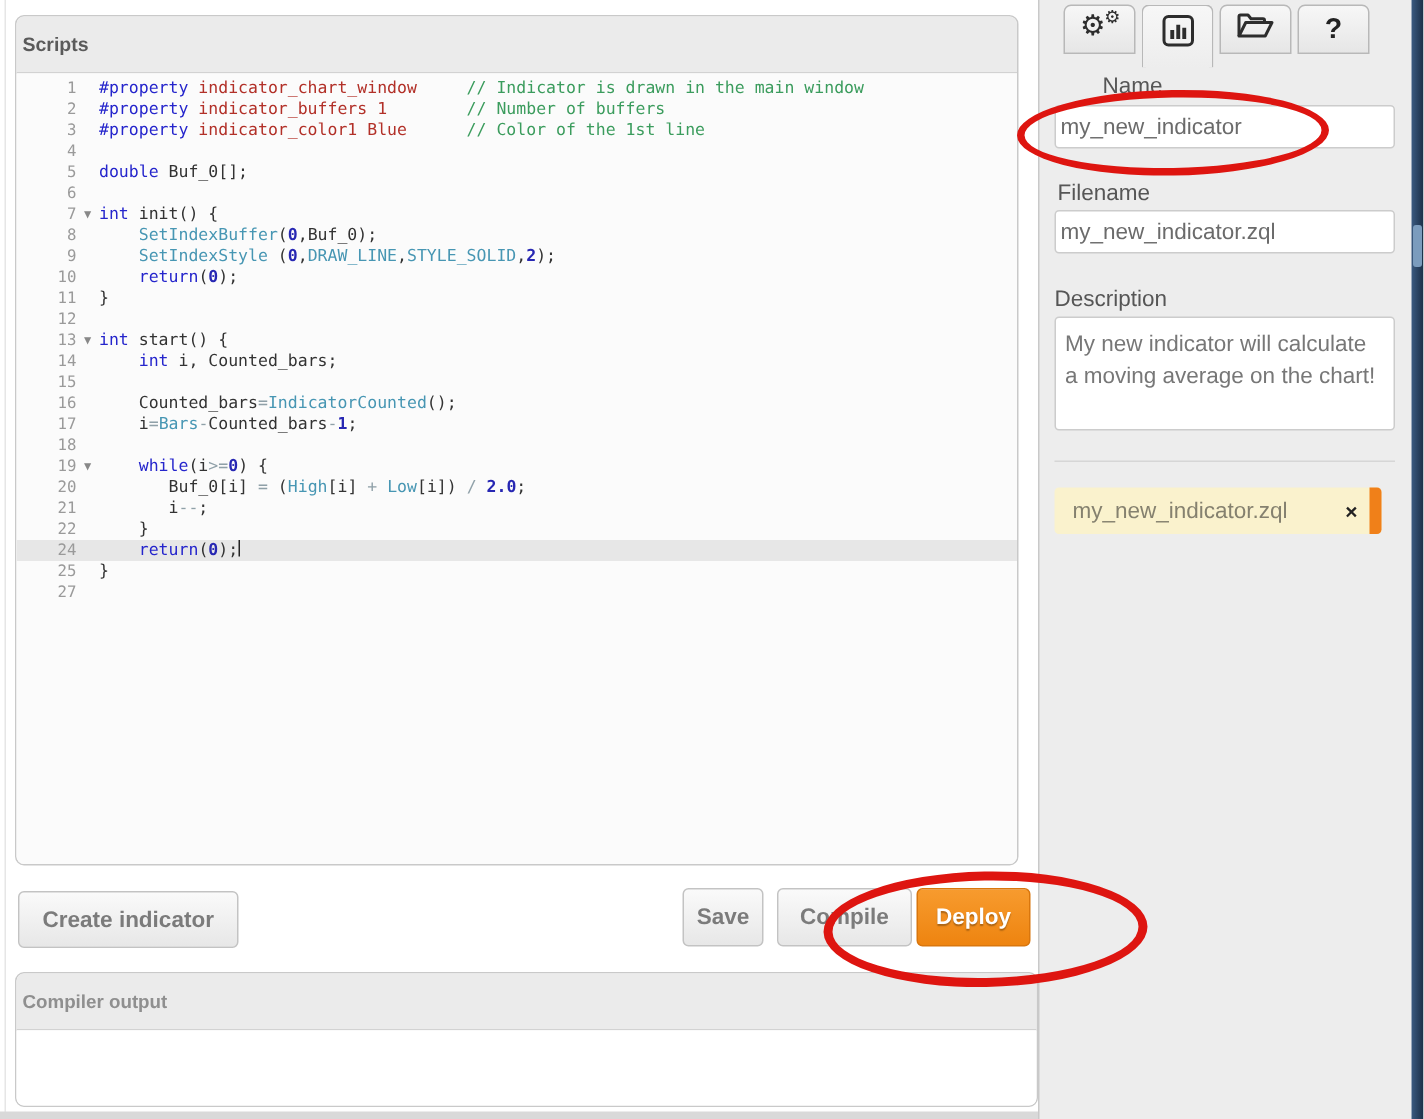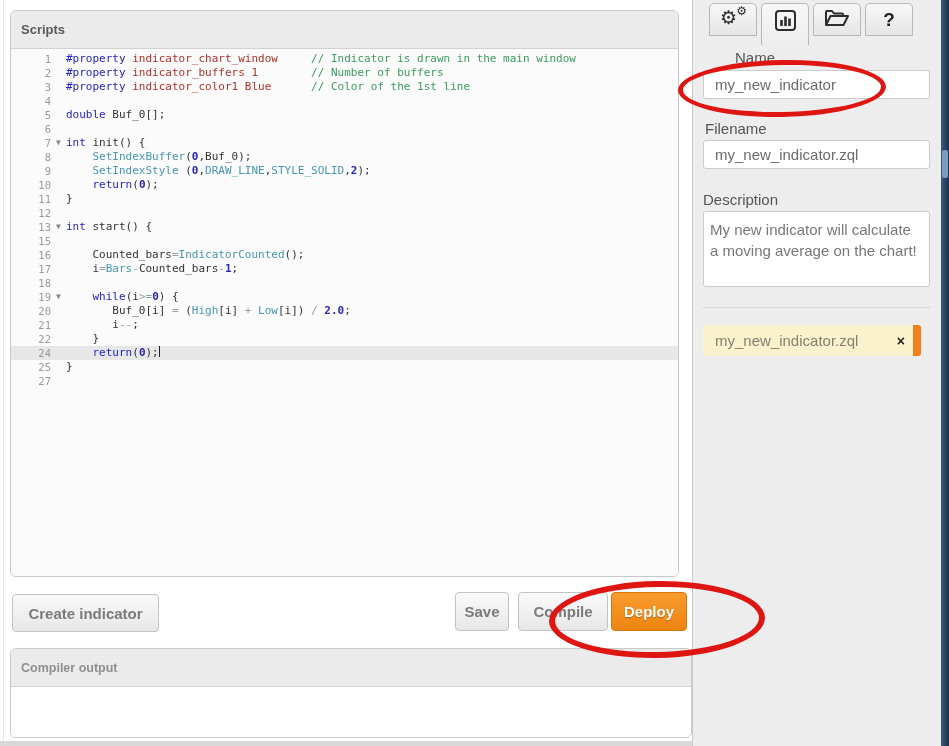--- a/index.html
+++ b/index.html
@@ -3,21 +3,21 @@
 <meta charset="utf-8">
 <style>
   html,body{margin:0;padding:0;}
   body{
     width:949px;height:746px;position:relative;overflow:hidden;
     background:#ffffff;font-family:"Liberation Sans", sans-serif;
   }
   
   .panel{position:absolute;border:1px solid #c9c9c9;border-radius:6px;background:#fbfbfb;box-sizing:border-box;}
   .panel-header{height:37px;background:#ebebeb;border-bottom:1px solid #d2d2d2;border-radius:5px 5px 0 0;
-    display:flex;align-items:center;padding-left:10px;font-weight:bold;color:#5a5a5a;font-size:13px;}
+    display:flex;align-items:center;padding-left:4px;font-weight:bold;color:#5a5a5a;font-size:13px;}
   #scripts-panel{left:10px;top:10px;width:669px;height:567px;}
   #editor{position:absolute;left:0;right:0;top:38px;bottom:0;background:#fbfbfb;border-radius:0 0 5px 5px;
     padding-top:3px;overflow:hidden;}
   .code-line{display:flex;height:14px;line-height:14px;white-space:pre;
     font-family:"DejaVu Sans Mono", monospace;font-size:11px;}
   .code-line.active{background:#e7e7e7;}
   .ln{width:40px;text-align:right;color:#9a9a9a;flex:none;font-size:10.5px;}
   .fold{width:15px;text-align:center;color:#888;font-size:8px;flex:none;line-height:14px;}
   .code{flex:1;color:#333;}
   .tok-kw{color:#2525cc;}
@@ -54,21 +54,21 @@
   #tab-settings{left:16px;}
   #tab-indicators{left:68px;}
   #tab-files{left:120px;}
   #tab-help{left:172px;}
   .gear-wrap{position:relative;width:26px;height:22px;color:#2d2d2d;}
   .gear-big{position:absolute;left:0;top:-2px;font-size:19px;line-height:22px;}
   .gear-small{position:absolute;right:-1px;top:-5px;font-size:12px;line-height:14px;}
   .qmark{font-size:19px;font-weight:bold;color:#222;line-height:20px;}
   .lbl{position:absolute;color:#565656;font-size:15px;}
   .field{position:absolute;left:702px;width:227px;height:29px;background:#fff;border:1px solid #cccccc;
-    border-radius:3px;display:flex;align-items:center;padding-left:11px;box-sizing:border-box;
+    border-radius:3px;display:flex;align-items:center;padding-left:3px;box-sizing:border-box;
     color:#6b6b6b;font-size:15px;}
   #desc-box{position:absolute;left:702px;top:211px;width:227px;height:76px;background:#fff;
     border:1px solid #cccccc;border-radius:3px;box-sizing:border-box;padding:7px 6px;
     color:#777;font-size:15px;line-height:21px;}
   #sidebar-divider{position:absolute;left:702px;top:307px;width:227px;border-top:1px solid #d6d6d6;}
   #file-item{position:absolute;left:702px;top:325px;width:218px;height:31px;background:#faf2cd;
     border-radius:3px;display:flex;align-items:center;box-sizing:border-box;cursor:pointer;}
   #file-item .file-label{padding-left:12px;color:#85816f;font-size:15px;flex:1;}
   #file-item .file-close{color:#222;font-weight:bold;font-size:14px;margin-right:16px;cursor:pointer;}
   #file-item .orange-bar{position:absolute;right:0;top:0;bottom:0;width:8px;background:#f08019;border-radius:0 3px 3px 0;}
@@ -97,20 +97,21 @@
       <div class="code-line"><span class="ln">4</span><span class="fold"></span><span class="code"></span></div>
       <div class="code-line"><span class="ln">5</span><span class="fold"></span><span class="code"><span class="tok-kw">double</span><span class="tok-txt"> Buf_0[];</span></span></div>
       <div class="code-line"><span class="ln">6</span><span class="fold"></span><span class="code"></span></div>
       <div class="code-line"><span class="ln">7</span><span class="fold">▼</span><span class="code"><span class="tok-kw">int</span><span class="tok-txt"> init() {</span></span></div>
       <div class="code-line"><span class="ln">8</span><span class="fold"></span><span class="code"><span class="tok-txt">    </span><span class="tok-fn">SetIndexBuffer</span><span class="tok-txt">(</span><span class="tok-num">0</span><span class="tok-txt">,Buf_0);</span></span></div>
       <div class="code-line"><span class="ln">9</span><span class="fold"></span><span class="code"><span class="tok-txt">    </span><span class="tok-fn">SetIndexStyle</span><span class="tok-txt"> (</span><span class="tok-num">0</span><span class="tok-txt">,</span><span class="tok-fn">DRAW_LINE</span><span class="tok-txt">,</span><span class="tok-fn">STYLE_SOLID</span><span class="tok-txt">,</span><span class="tok-num">2</span><span class="tok-txt">);</span></span></div>
       <div class="code-line"><span class="ln">10</span><span class="fold"></span><span class="code"><span class="tok-txt">    </span><span class="tok-kw">return</span><span class="tok-txt">(</span><span class="tok-num">0</span><span class="tok-txt">);</span></span></div>
       <div class="code-line"><span class="ln">11</span><span class="fold"></span><span class="code"><span class="tok-txt">}</span></span></div>
       <div class="code-line"><span class="ln">12</span><span class="fold"></span><span class="code"></span></div>
       <div class="code-line"><span class="ln">13</span><span class="fold">▼</span><span class="code"><span class="tok-kw">int</span><span class="tok-txt"> start() {</span></span></div>
+      <div class="code-line"><span class="ln">14</span><span class="fold"></span><span class="code"><span class="tok-txt">    </span><span class="tok-kw">int</span><span class="tok-txt"> i, Counted_bars;</span></span></div>
       <div class="code-line"><span class="ln">15</span><span class="fold"></span><span class="code"></span></div>
       <div class="code-line"><span class="ln">16</span><span class="fold"></span><span class="code"><span class="tok-txt">    Counted_bars</span><span class="tok-op">=</span><span class="tok-fn">IndicatorCounted</span><span class="tok-txt">();</span></span></div>
       <div class="code-line"><span class="ln">17</span><span class="fold"></span><span class="code"><span class="tok-txt">    i</span><span class="tok-op">=</span><span class="tok-fn">Bars</span><span class="tok-op">-</span><span class="tok-txt">Counted_bars</span><span class="tok-op">-</span><span class="tok-num">1</span><span class="tok-txt">;</span></span></div>
       <div class="code-line"><span class="ln">18</span><span class="fold"></span><span class="code"></span></div>
       <div class="code-line"><span class="ln">19</span><span class="fold">▼</span><span class="code"><span class="tok-txt">    </span><span class="tok-kw">while</span><span class="tok-txt">(i</span><span class="tok-op">&gt;=</span><span class="tok-num">0</span><span class="tok-txt">) {</span></span></div>
       <div class="code-line"><span class="ln">20</span><span class="fold"></span><span class="code"><span class="tok-txt">       Buf_0[i] </span><span class="tok-op">=</span><span class="tok-txt"> (</span><span class="tok-fn">High</span><span class="tok-txt">[i] </span><span class="tok-op">+</span><span class="tok-txt"> </span><span class="tok-fn">Low</span><span class="tok-txt">[i]) </span><span class="tok-op">/</span><span class="tok-txt"> </span><span class="tok-num">2.0</span><span class="tok-txt">;</span></span></div>
       <div class="code-line"><span class="ln">21</span><span class="fold"></span><span class="code"><span class="tok-txt">       i</span><span class="tok-op">--</span><span class="tok-txt">;</span></span></div>
       <div class="code-line"><span class="ln">22</span><span class="fold"></span><span class="code"><span class="tok-txt">    }</span></span></div>
       <div class="code-line active"><span class="ln">24</span><span class="fold"></span><span class="code"><span class="tok-txt">    </span><span class="tok-kw">return</span><span class="tok-txt">(</span><span class="tok-num">0</span><span class="tok-txt">);</span><span class="cursor"></span></span></div>
       <div class="code-line"><span class="ln">25</span><span class="fold"></span><span class="code"><span class="tok-txt">}</span></span></div>

